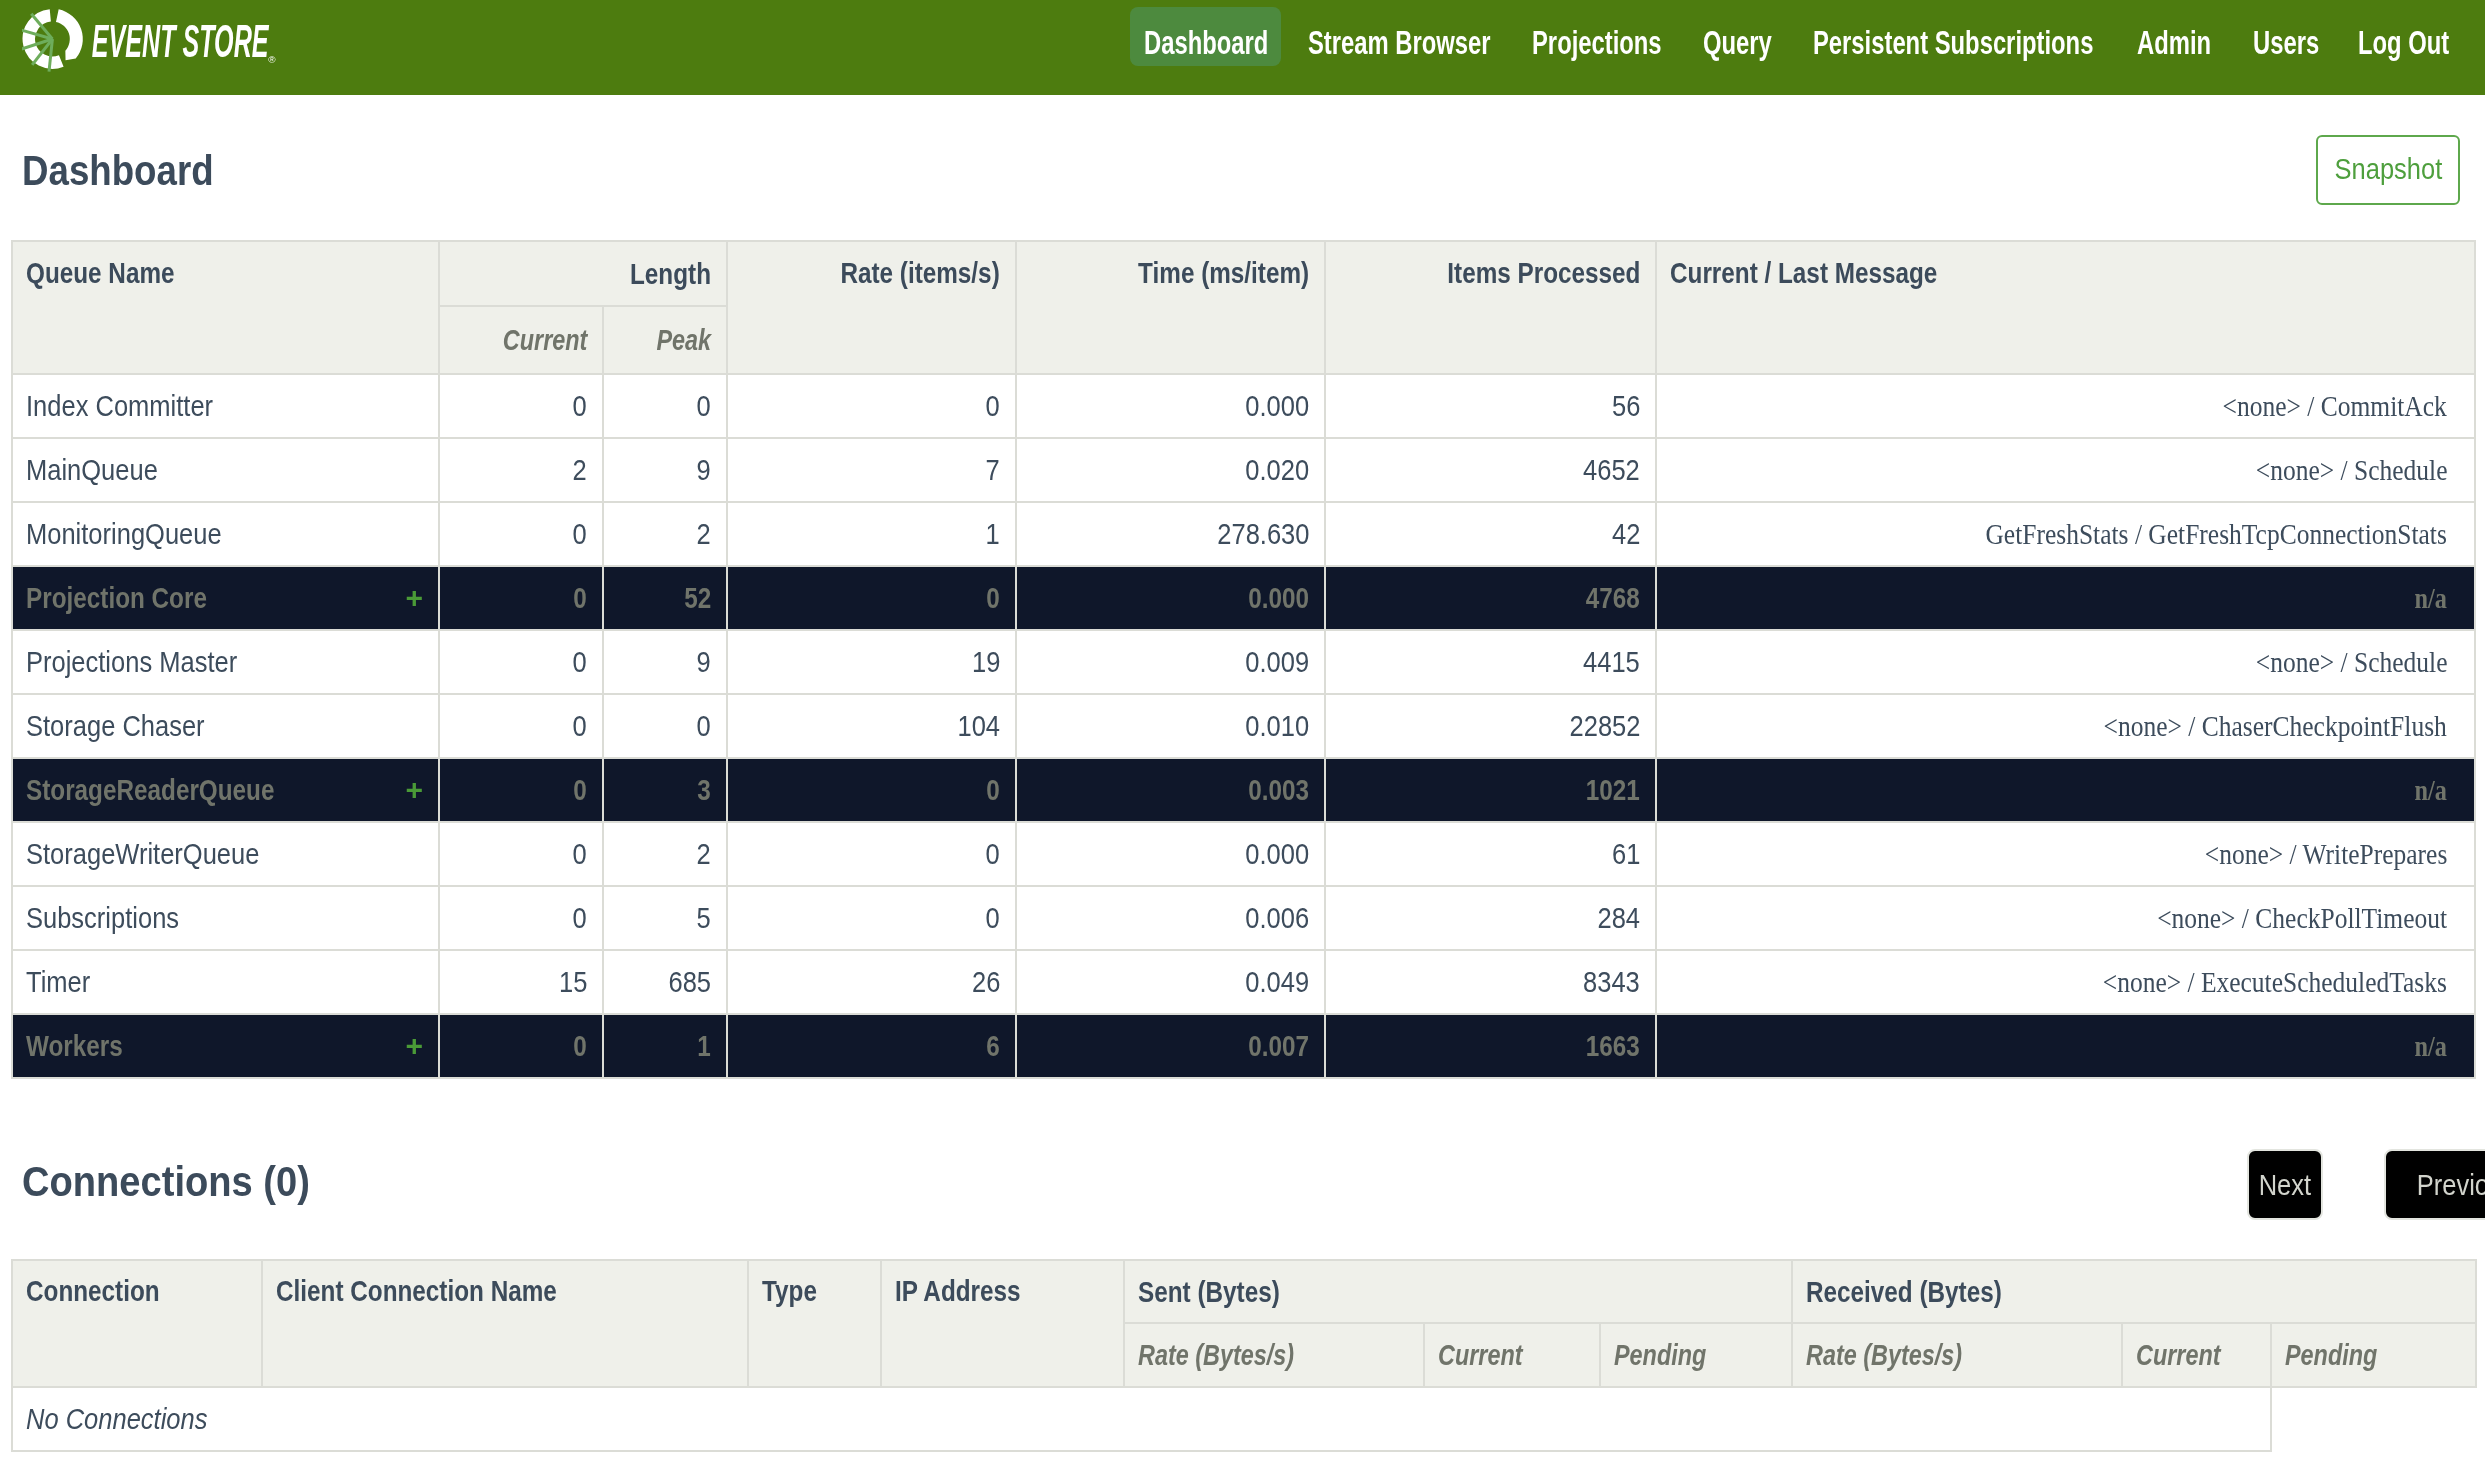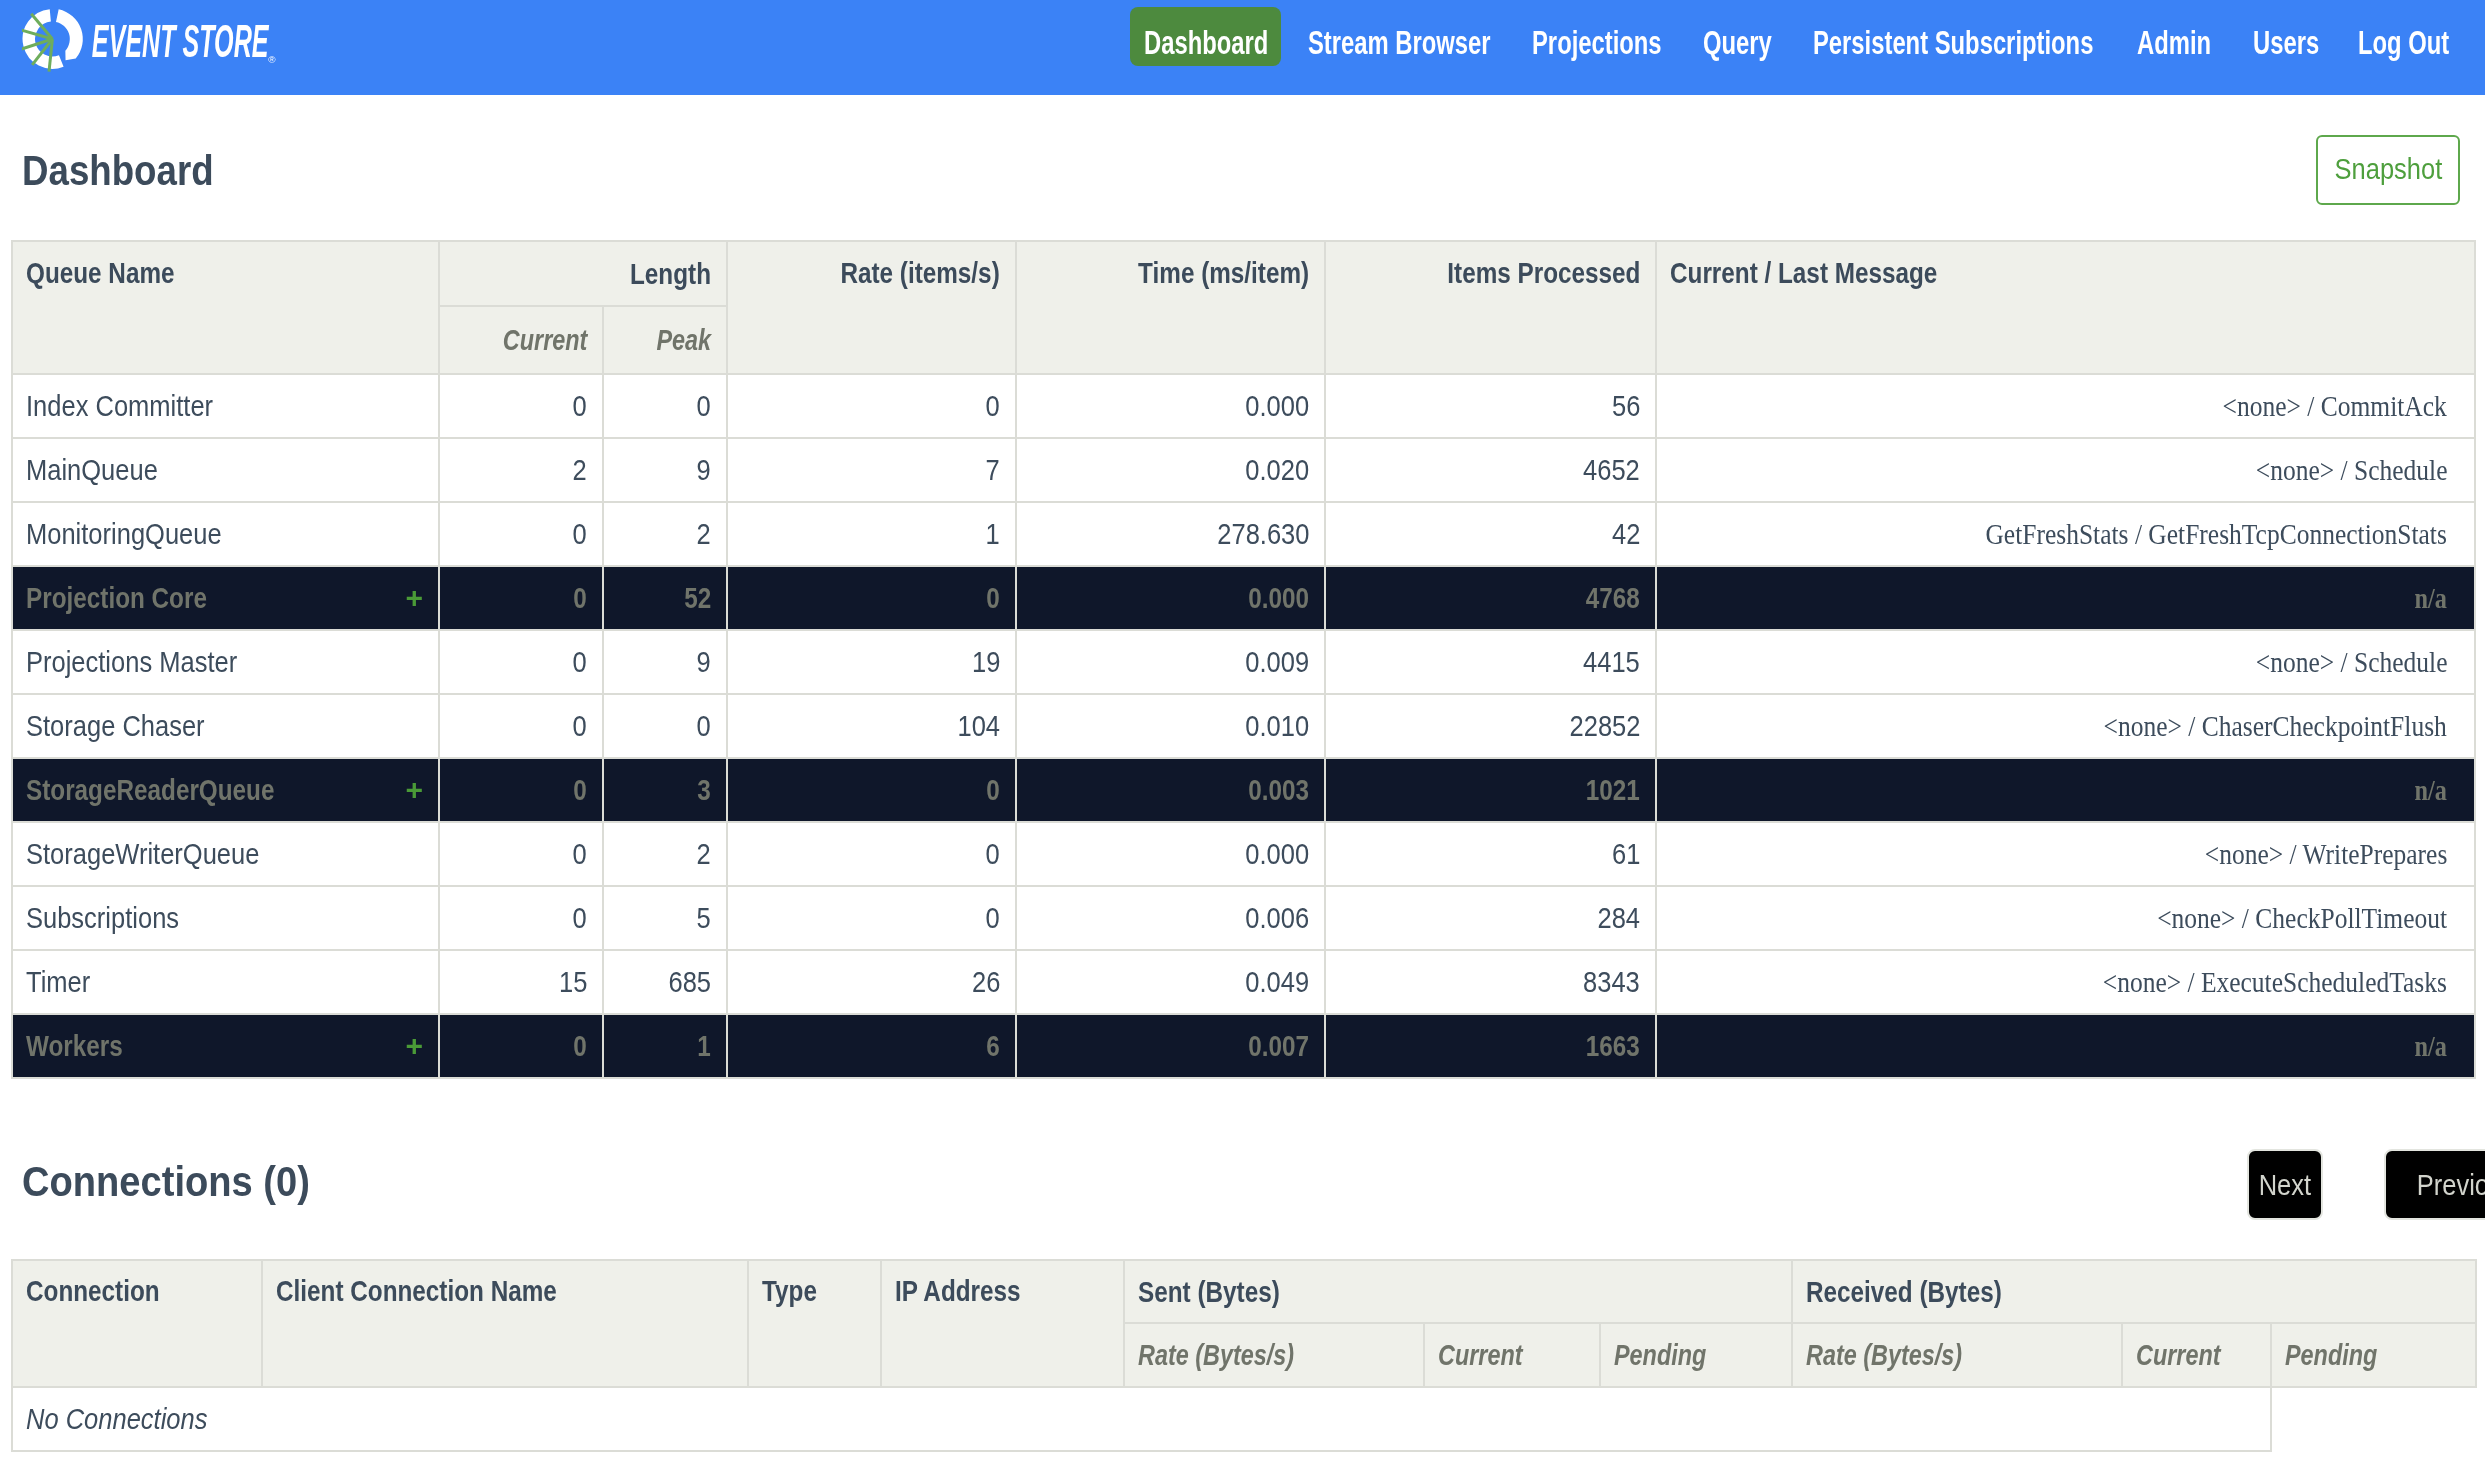--- a/index.html
+++ b/index.html
@@ -1,17 +1,17 @@
 <!DOCTYPE html>
 <html><head>
 <meta charset="utf-8">
 <style>
 * { margin:0; padding:0; box-sizing:border-box; }
 html,body { width:2486px; height:1478px; background:#fff; font-family:"Liberation Sans", sans-serif; overflow:hidden; }
-.navbar { position:absolute; left:0; top:0; width:2486px; height:95px; background:#3b82f6; }
+.navbar { position:absolute; left:0; top:0; width:2486px; height:95px; background:#4d7c0f; }
 .nav a { position:absolute; top:13px; height:59px; line-height:59px; color:#fff; font-size:34px; font-weight:bold; text-decoration:none; white-space:nowrap; transform:scaleX(0.70); transform-origin:0 50%; }
 #activebg { position:absolute; left:1130px; top:7px; width:151px; height:59px; background:#4d8a3e; border-radius:8px; }
 h2 { position:absolute; left:22px; color:#3c4b5b; font-size:43px; font-weight:bold; white-space:nowrap; }
 h2 span { display:inline-block; transform-origin:0 50%; }
 #h-dash { top:146px; }
 #h-conn { top:1157px; }
 .btn-snap { position:absolute; left:2316px; top:135px; width:144px; height:70px; border:2.5px solid #5ea84c; border-radius:6px; background:#fff; color:#4e9f3d; font-size:30px; line-height:64px; text-align:center; }
 .btn-snap span { display:inline-block; transform:scaleX(0.85); transform-origin:50% 50%; }
 .btn-gray { position:absolute; top:1149px; height:71px; background:#000000; border:2px solid #e3e5df; border-radius:8px; color:#d2d4cc; font-size:30px; line-height:67px; text-align:center; }
 .btn-gray span { display:inline-block; transform:scaleX(0.85); transform-origin:50% 50%; }

